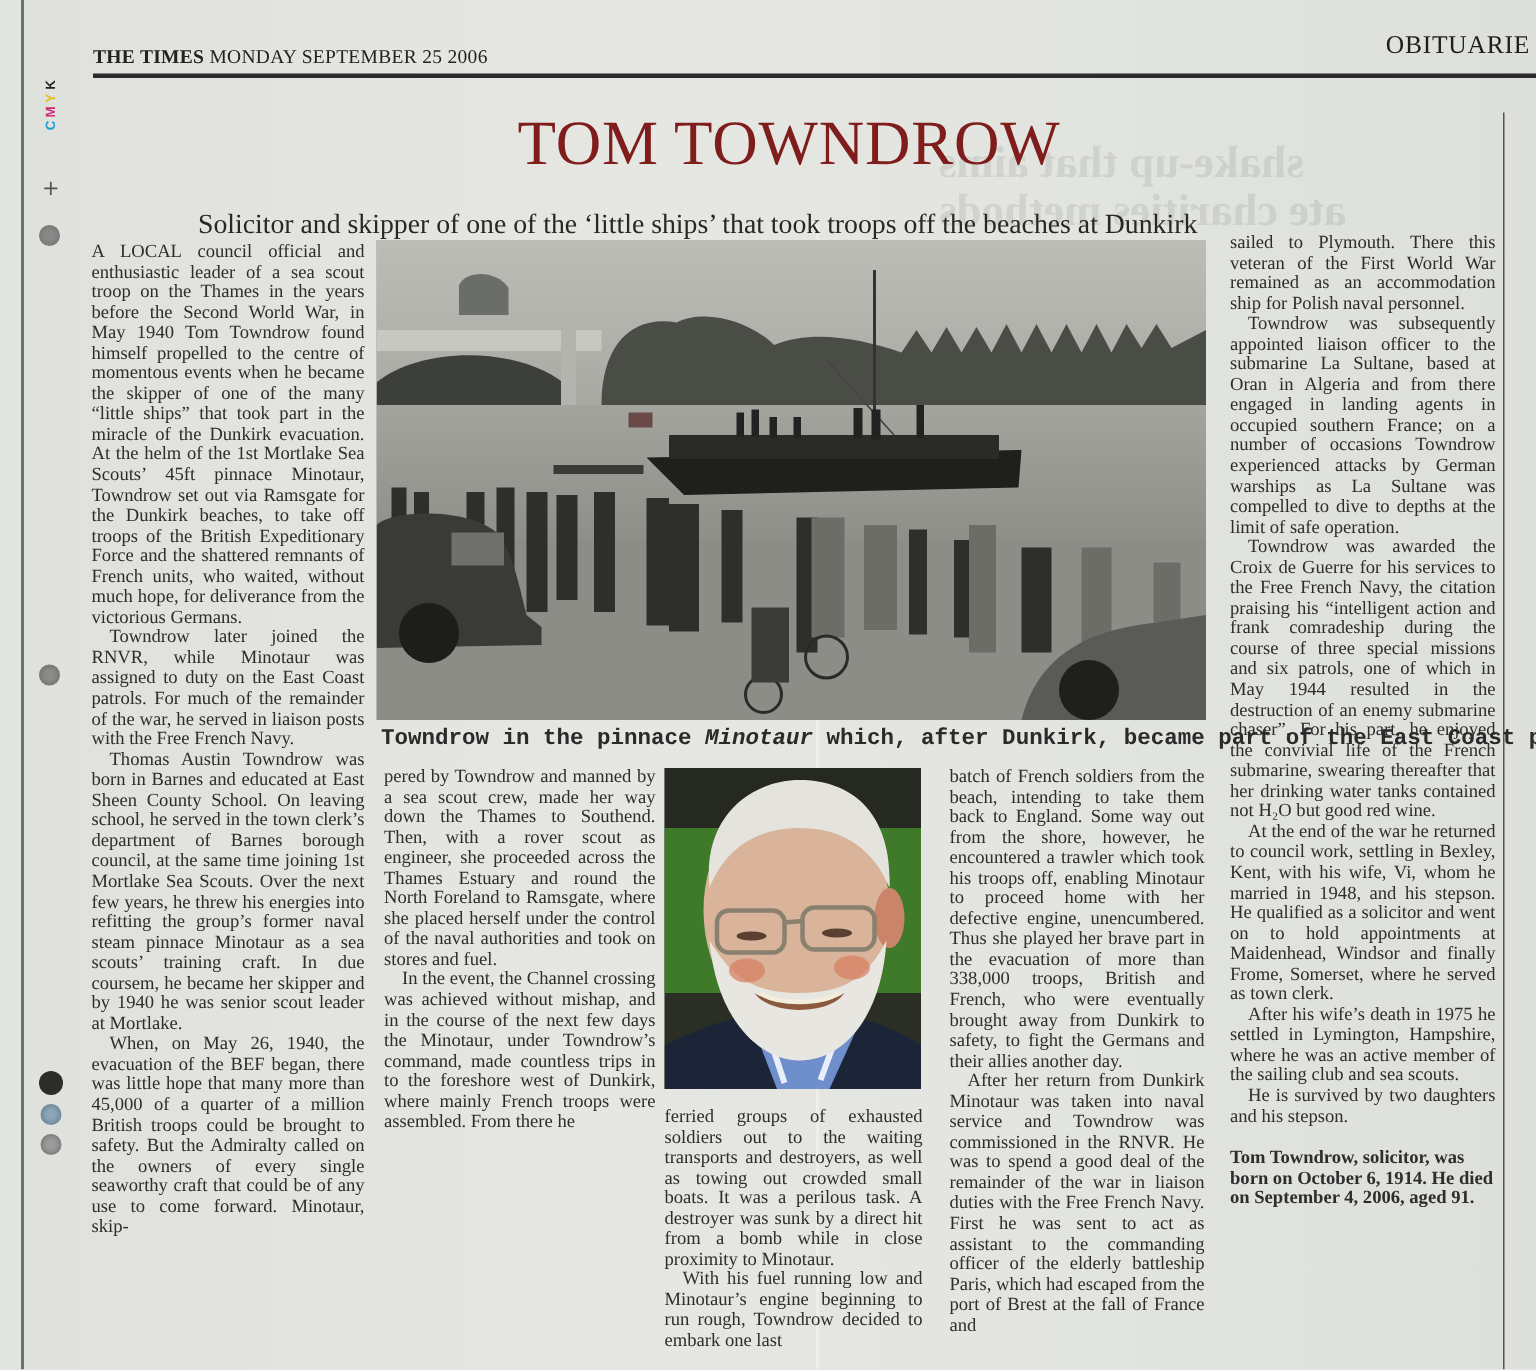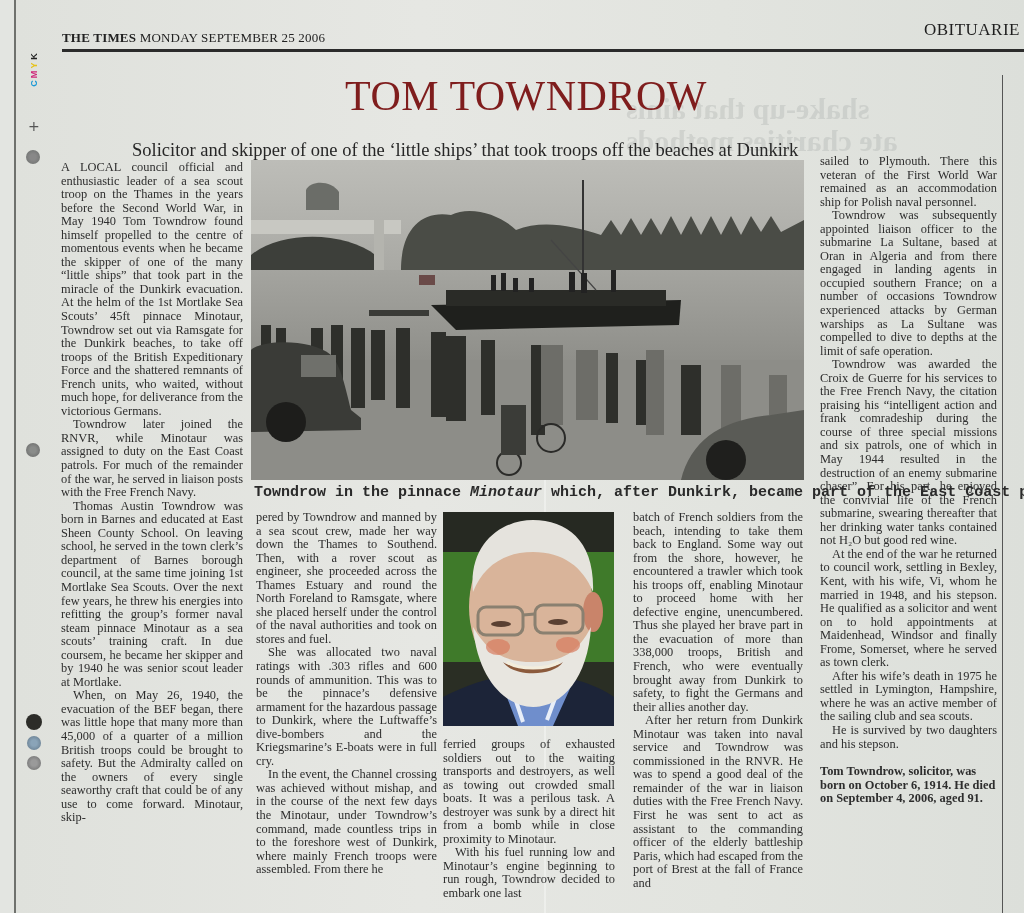--- a/index.html
+++ b/index.html
@@ -183,21 +183,20 @@
 
 <div class="col" style="left:61px;top:161px;width:182px;">
   <p class="first">A LOCAL council official and enthusiastic leader of a sea scout troop on the Thames in the years before the Second World War, in May 1940 Tom Towndrow found himself propelled to the centre of momentous events when he became the skipper of one of the many “little ships” that took part in the miracle of the Dunkirk evacuation. At the helm of the 1st Mortlake Sea Scouts’ 45ft pinnace Minotaur, Towndrow set out via Ramsgate for the Dunkirk beaches, to take off troops of the British Expeditionary Force and the shattered remnants of French units, who waited, without much hope, for deliverance from the victorious Germans.</p>
   <p>Towndrow later joined the RNVR, while Minotaur was assigned to duty on the East Coast patrols. For much of the remainder of the war, he served in liaison posts with the Free French Navy.</p>
   <p>Thomas Austin Towndrow was born in Barnes and educated at East Sheen County School. On leaving school, he served in the town clerk’s department of Barnes borough council, at the same time joining 1st Mortlake Sea Scouts. Over the next few years, he threw his energies into refitting the group’s former naval steam pinnace Minotaur as a sea scouts’ training craft. In due coursem, he became her skipper and by 1940 he was senior scout leader at Mortlake.</p>
   <p>When, on May 26, 1940, the evacuation of the BEF began, there was little hope that many more than 45,000 of a quarter of a million British troops could be brought to safety. But the Admiralty called on the owners of every single seaworthy craft that could be of any use to come forward. Minotaur, skip-</p>
 </div>
 
 <div class="col" style="left:256px;top:511px;width:181px;">
   <p class="first">pered by Towndrow and manned by a sea scout crew, made her way down the Thames to Southend. Then, with a rover scout as engineer, she proceeded across the Thames Estuary and round the North Foreland to Ramsgate, where she placed herself under the control of the naval authorities and took on stores and fuel.</p>
-  <p>She was allocated two naval ratings with .303 rifles and 600 rounds of ammunition. This was to be the pinnace’s defensive armament for the hazardous passage to Dunkirk, where the Luftwaffe’s dive-bombers and the Kriegsmarine’s E-boats were in full cry.</p>
   <p>In the event, the Channel crossing was achieved without mishap, and in the course of the next few days the Minotaur, under Towndrow’s command, made countless trips in to the foreshore west of Dunkirk, where mainly French troops were assembled. From there he</p>
 </div>
 
 <div class="col" style="left:443px;top:738px;width:172px;">
   <p class="first">ferried groups of exhausted soldiers out to the waiting transports and destroyers, as well as towing out crowded small boats. It was a perilous task. A destroyer was sunk by a direct hit from a bomb while in close proximity to Minotaur.</p>
   <p>With his fuel running low and Minotaur’s engine beginning to run rough, Towndrow decided to embark one last</p>
 </div>
 
 <div class="col" style="left:633px;top:511px;width:170px;">
   <p class="first">batch of French soldiers from the beach, intending to take them back to England. Some way out from the shore, however, he encountered a trawler which took his troops off, enabling Minotaur to proceed home with her defective engine, unencumbered. Thus she played her brave part in the evacuation of more than 338,000 troops, British and French, who were eventually brought away from Dunkirk to safety, to fight the Germans and their allies another day.</p>

